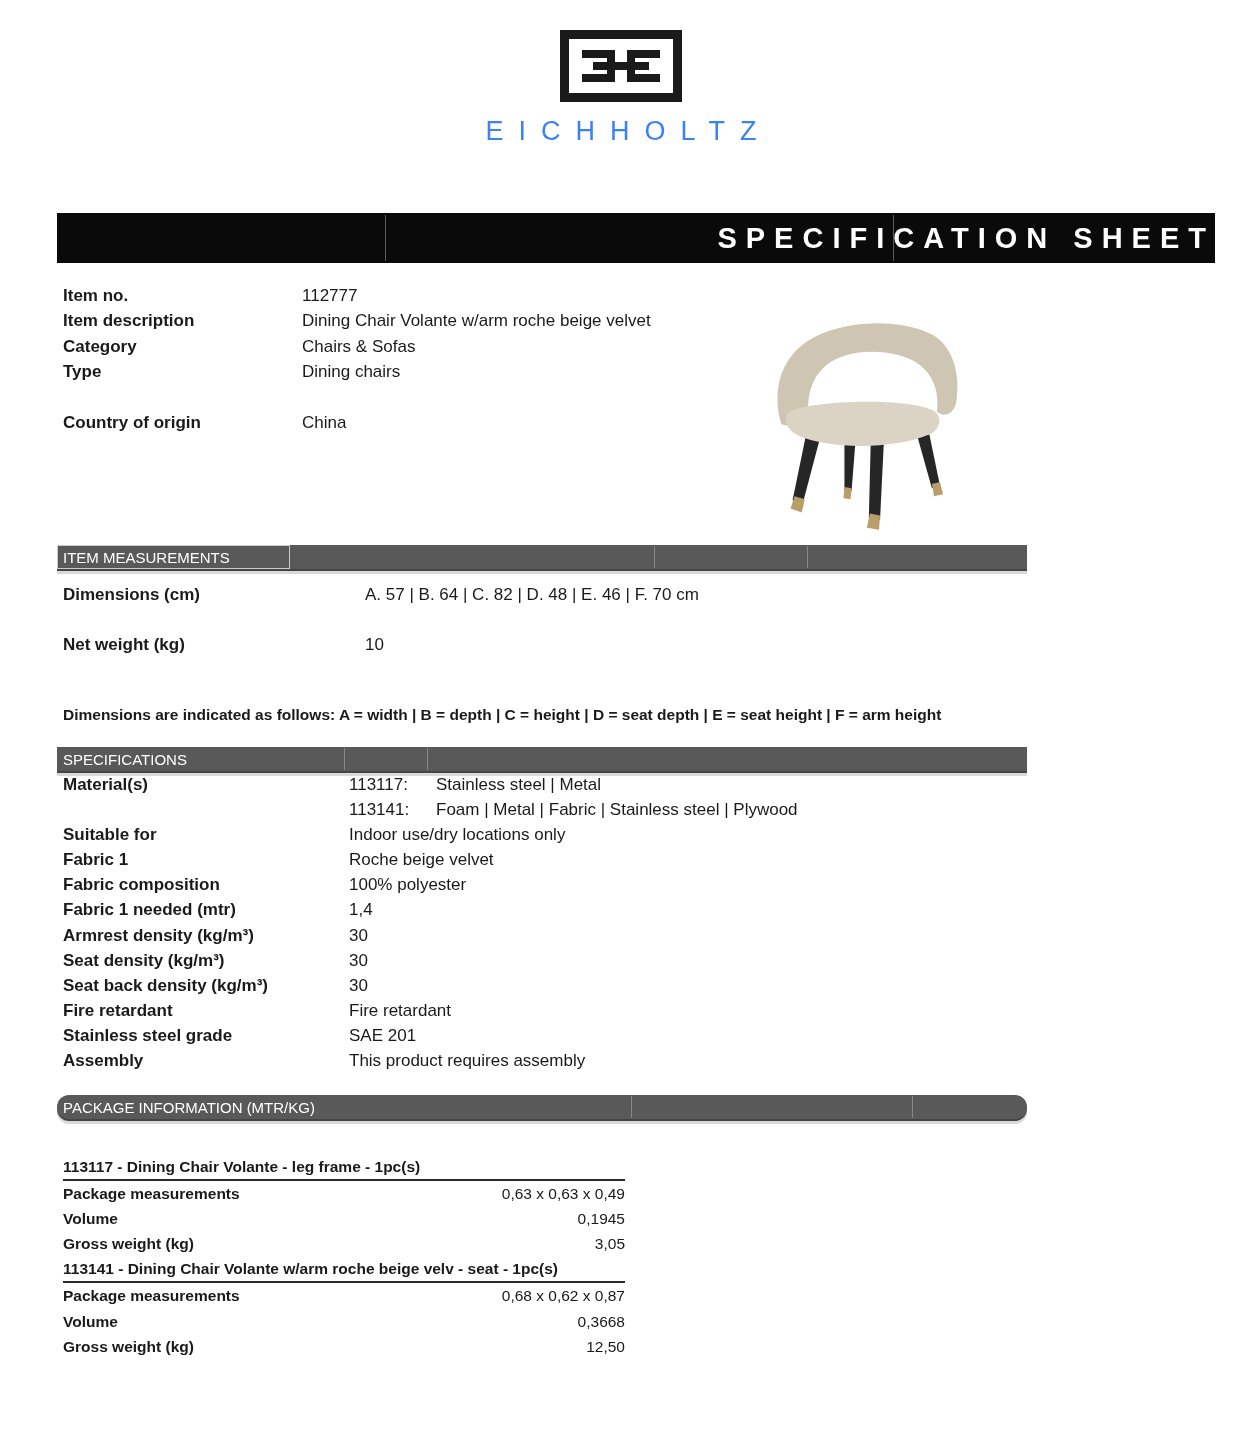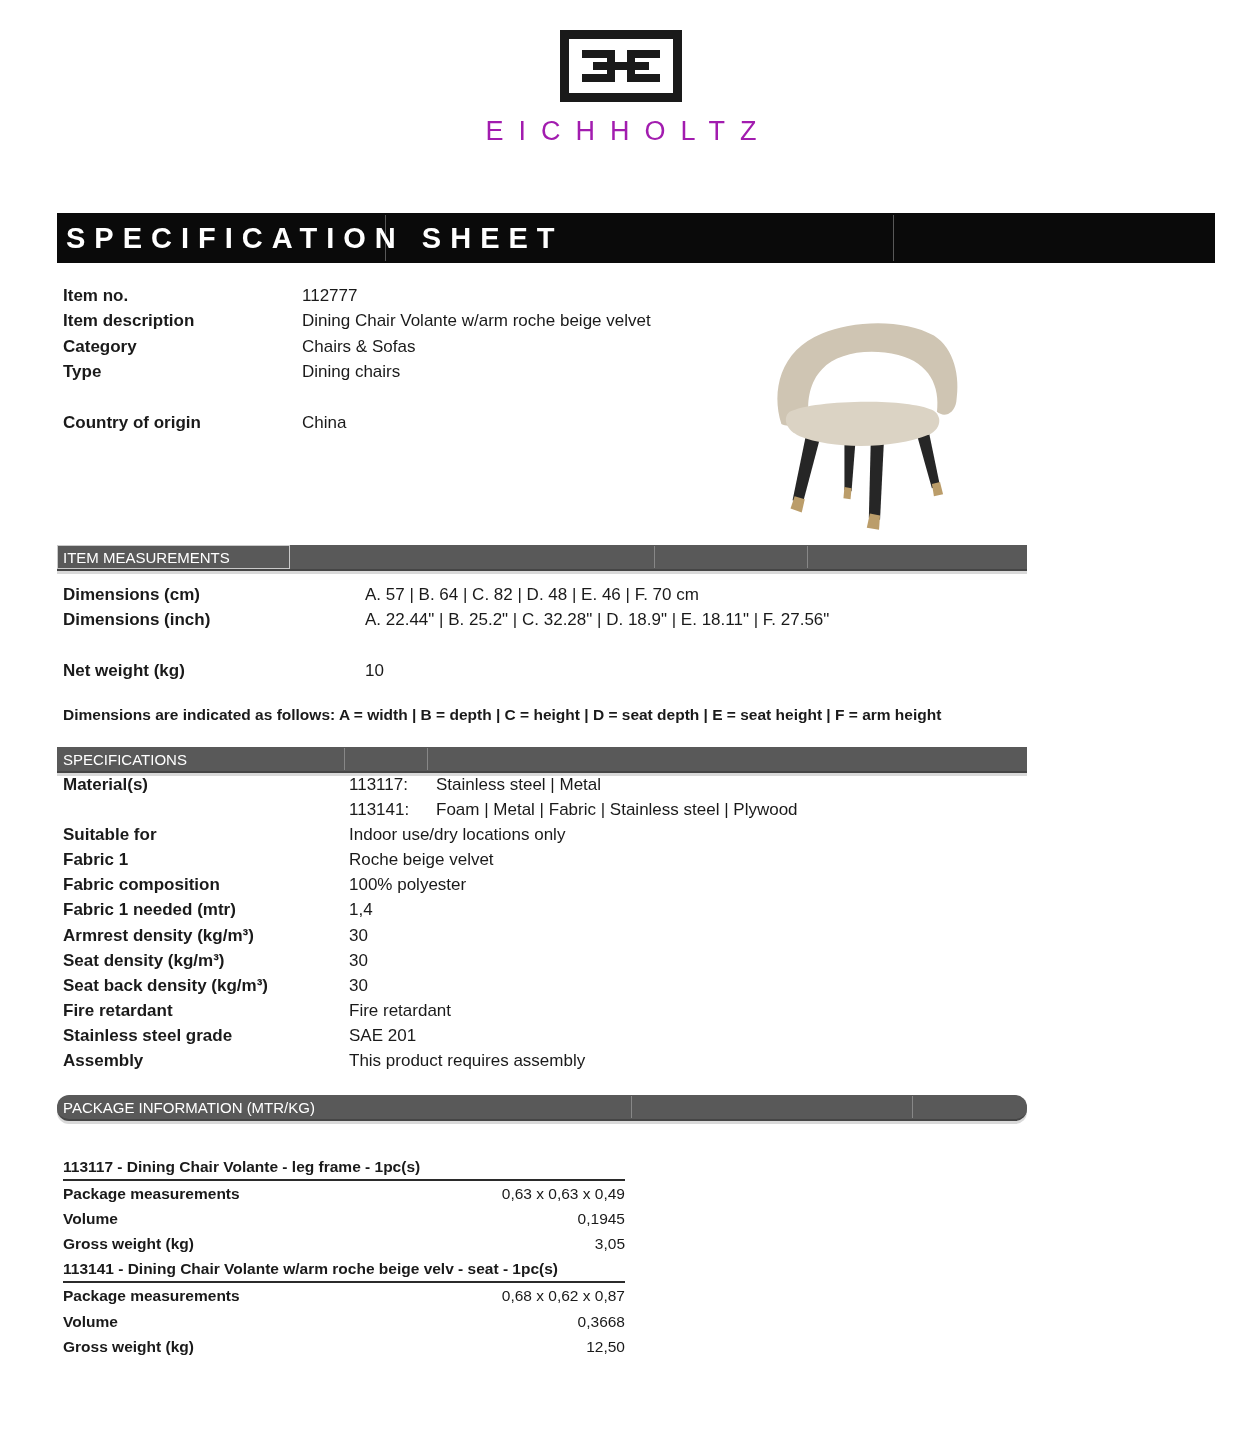--- a/index.html
+++ b/index.html
@@ -5,27 +5,27 @@
   html,body { margin:0; padding:0; background:#ffffff; }
   .page {
     position:relative; width:1242px; height:1436px; background:#ffffff;
     font-family:"Liberation Sans", sans-serif; color:#1a1a1a; overflow:hidden;
   }
 
   
   .brand { position:absolute; top:30px; left:0; width:100%;
            display:flex; flex-direction:column; align-items:center; }
   .brand-mark { width:122px; height:72px; }
-  .brand-wordmark { margin-top:14px; font-size:27px; font-weight:400; color:#a21caf;
+  .brand-wordmark { margin-top:14px; font-size:27px; font-weight:400; color:#3b82f6;
                     letter-spacing:15px; text-indent:15px; }
 
   
   .title-bar { position:absolute; top:213px; left:57px; width:1158px; height:50px;
                background:#0a0a0a; color:#ffffff; display:flex; align-items:center;
-               justify-content:flex-start; box-sizing:border-box; }
+               justify-content:flex-end; box-sizing:border-box; }
   .title-bar-text { font-size:29px; font-weight:600; letter-spacing:9px; text-indent:9px; }
   .vdiv { position:absolute; top:2px; bottom:2px; width:1px; background:rgba(255,255,255,0.32); }
 
   
   .kv-row { display:flex; line-height:25.4px; font-size:17px; }
   .kv-row .label { font-weight:bold; flex:none; }
   .kv-row .value { font-weight:normal; }
 
   .item-info { position:absolute; top:283px; left:63px; width:690px; }
   .item-info .label { width:239px; }
@@ -143,24 +143,20 @@
     <span class="cell-outline"></span>
     <span class="vdiv" style="left:597px;"></span>
     <span class="vdiv" style="left:750px;"></span>
   </div>
 
   <div class="measure-rows">
     <div class="kv-row">
       <span class="label">Dimensions (cm)</span>
       <span class="value">A. 57 | B. 64 | C. 82 | D. 48 | E. 46 | F. 70 cm</span>
     </div>
-    <div class="kv-row">
-      <span class="label">Dimensions (inch)</span>
-      <span class="value">A. 22.44" | B. 25.2" | C. 32.28" | D. 18.9" | E. 18.11" | F. 27.56"</span>
-    </div>
     <div class="kv-row row-gap-top">
       <span class="label">Net weight (kg)</span>
       <span class="value">10</span>
     </div>
   </div>
 
   <div class="footnote">Dimensions are indicated as follows: A = width | B = depth | C = height | D = seat depth | E = seat height | F = arm height</div>
 
   <div class="section-bar bar-specs">
     <span>SPECIFICATIONS</span>

